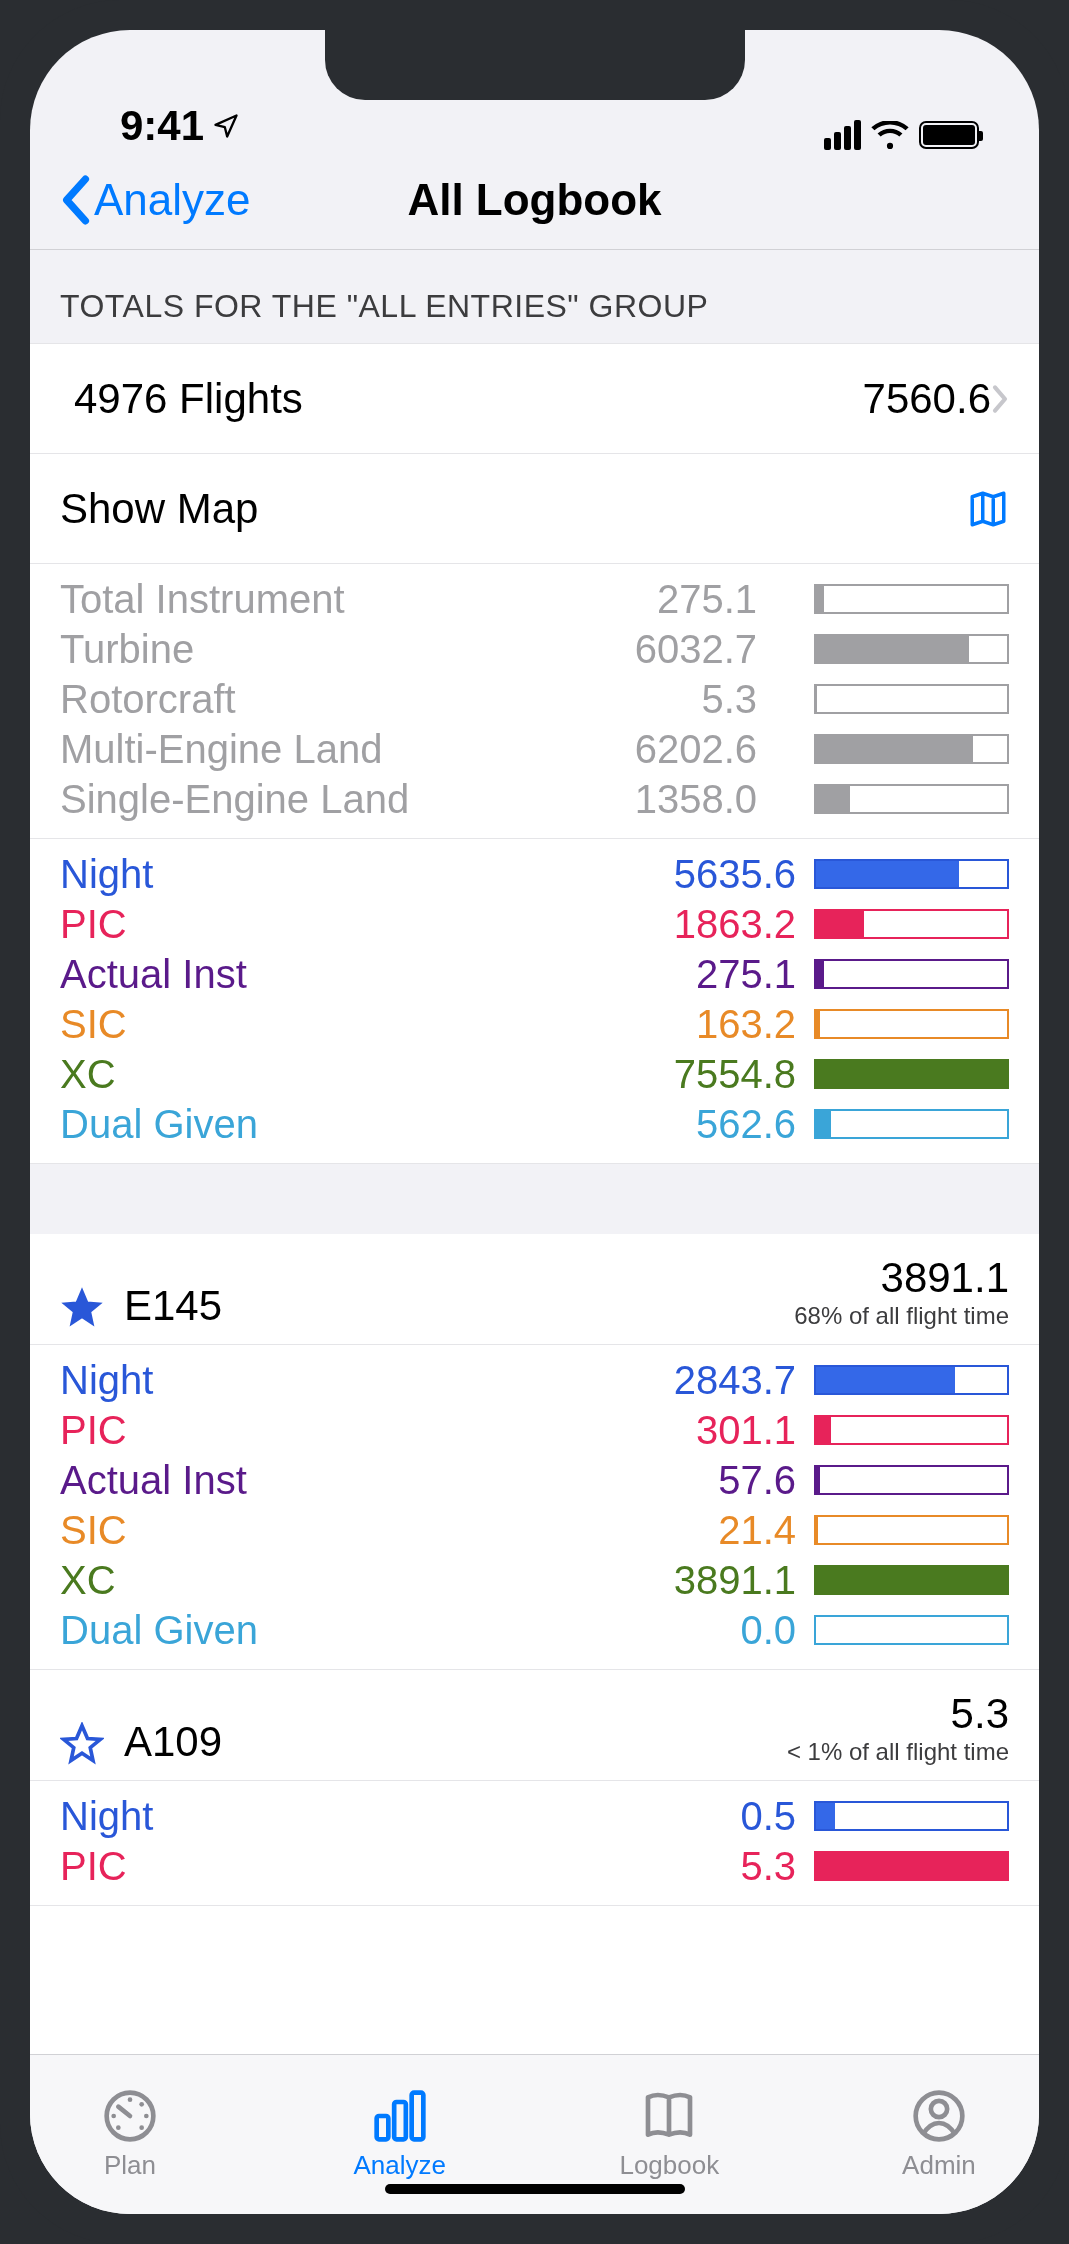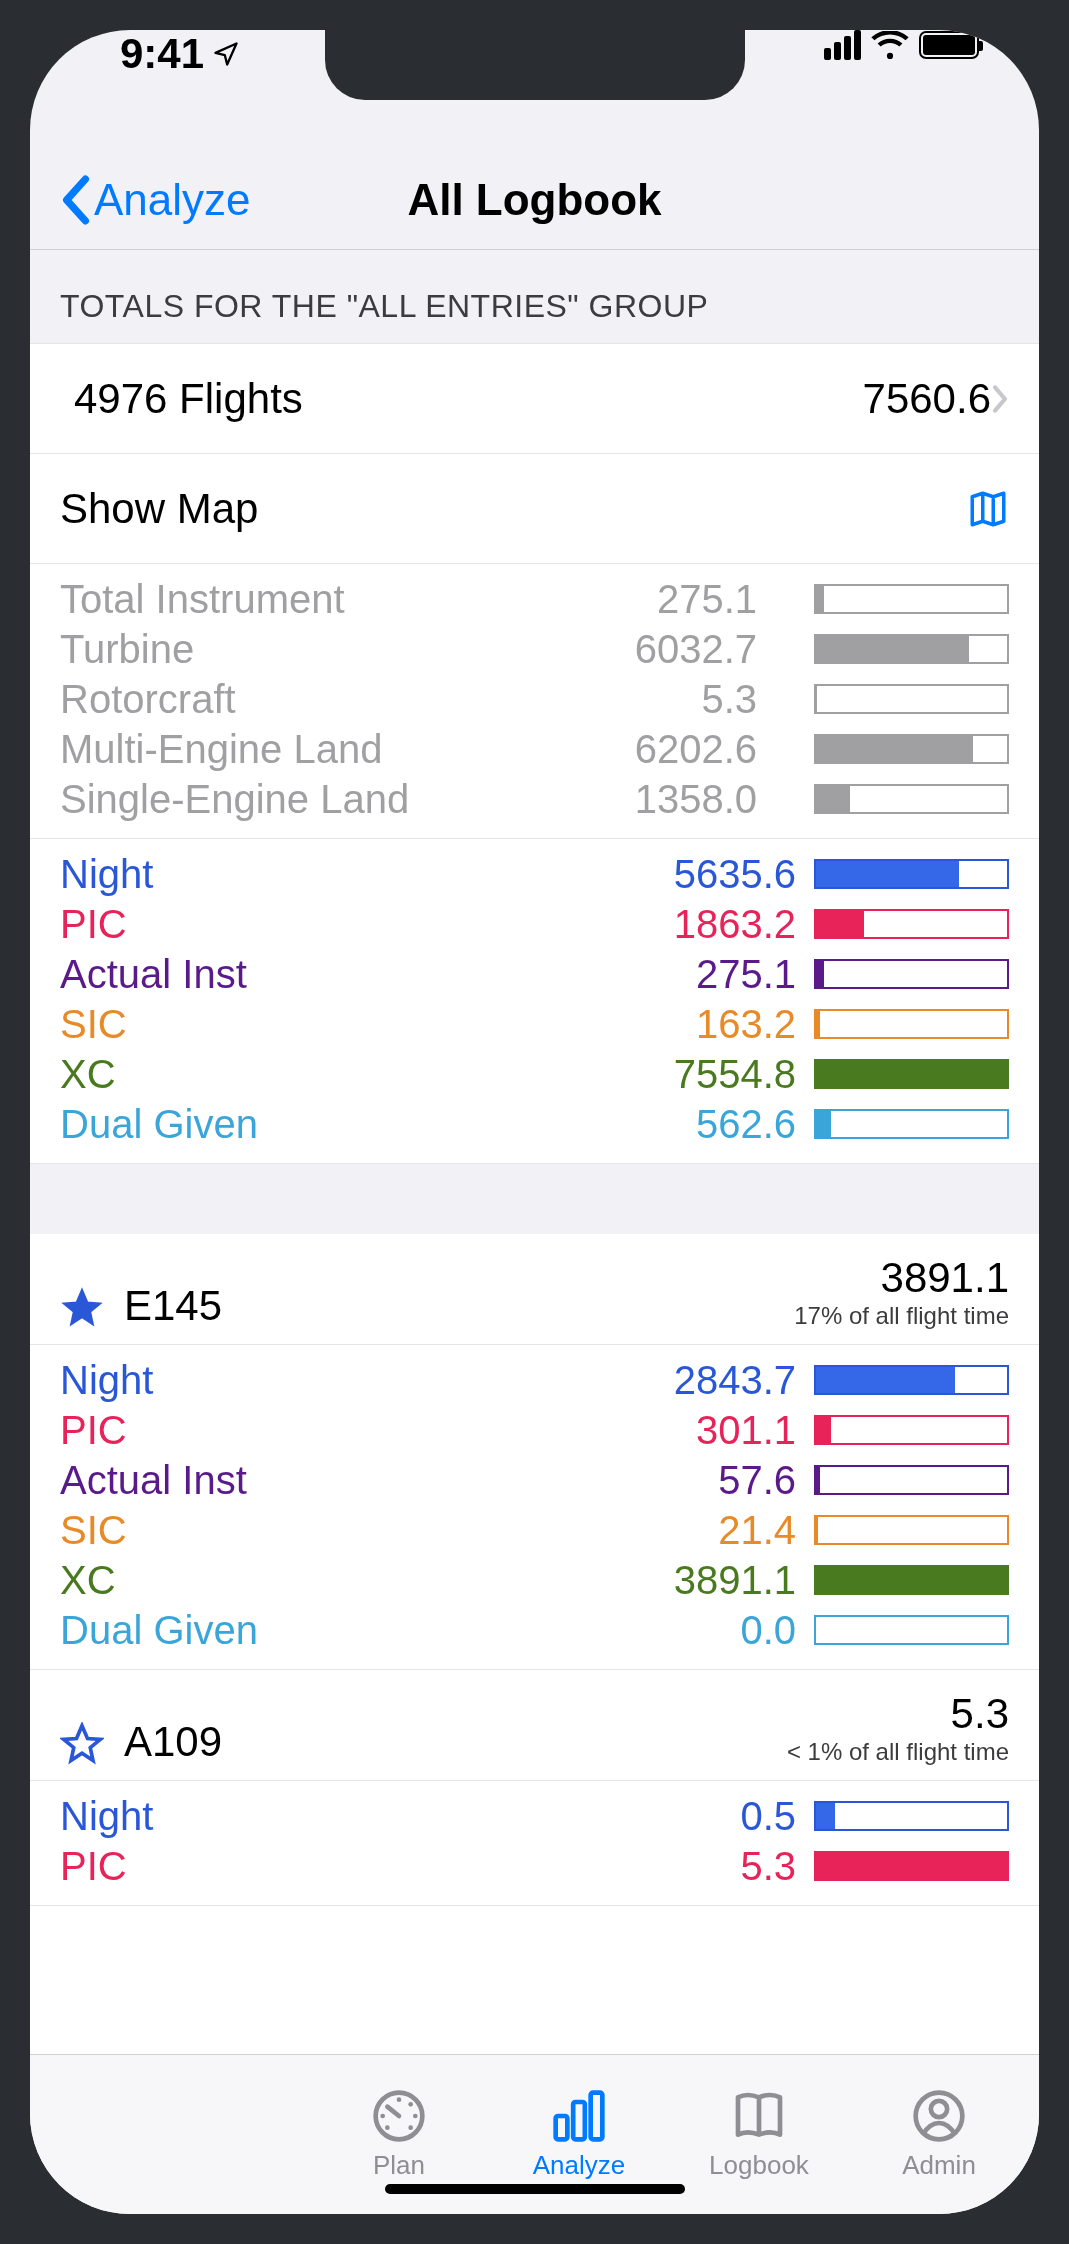--- a/index.html
+++ b/index.html
@@ -1,20 +1,20 @@
 <!DOCTYPE html>
 <html><head>
 <meta charset="utf-8">
 <style>
   * { margin: 0; padding: 0; box-sizing: border-box; font-family: -apple-system, "Helvetica Neue", Helvetica, Arial, sans-serif; }
   body { background:#2a2d31; display:flex; justify-content:center; padding:0; }
   .phone-frame { width:1069px; height:2244px; background:#2a2d31; position:relative; border-radius:120px; padding:30px; }
   .phone-inner { width:100%; height:100%; background:#f2f2f6; border-radius:100px; position:relative; overflow:hidden; display:flex; flex-direction:column; }
   .notch { position:absolute; top:0; left:50%; transform:translateX(-50%); width:420px; height:70px; background:#2a2d31; border-bottom-left-radius:40px; border-bottom-right-radius:40px; z-index:10; }
-  .status-bar { height:120px; display:flex; align-items:flex-start; justify-content:space-between; padding:0 60px 0 90px; }
+  .status-bar { height:120px; display:flex; align-items:flex-end; justify-content:space-between; padding:0 60px 0 90px; }
   .status-left { font-size:42px; font-weight:600; display:flex; align-items:center; gap:8px;}
   .status-right { display:flex; align-items:center; gap:10px; }
   .signal-bars { display:flex; align-items:flex-end; gap:3px; }
   .signal-bars span { width:7px; background:#000; border-radius:2px; }
   .signal-bars span:nth-child(1){height:12px;} .signal-bars span:nth-child(2){height:18px;} .signal-bars span:nth-child(3){height:24px;} .signal-bars span:nth-child(4){height:30px;}
   .wifi { width:38px; height:28px; }
   .battery { width:60px; height:28px; border:2.5px solid #000; border-radius:7px; position:relative; padding:2px;}
   .battery::after { content:""; position:absolute; right:-6px; top:8px; width:4px; height:10px; background:#000; border-radius:0 2px 2px 0;}
   .battery-fill { width:100%; height:100%; background:#000; border-radius:3px;}
 
@@ -61,21 +61,21 @@
 
   .aircraft-header { display:flex; align-items:flex-end; padding:20px 30px 14px; border-bottom:1px solid #e5e5e8; background:#fff;}
   .star { width:44px; height:44px; margin-right:20px; margin-top:4px;}
   .star-filled path { fill:#2957d8; stroke:#2957d8;}
   .star-outline path { fill:none; stroke:#2957d8; stroke-width:2;}
   .aircraft-name { font-size:42px; color:#000;}
   .aircraft-right { margin-left:auto; text-align:right;}
   .aircraft-value { font-size:42px; color:#000; font-weight:400;}
   .aircraft-sub { font-size:24px; color:#3c3c3e;}
 
-  .tab-bar { height:160px; background:#f7f7f9; border-top:1px solid #d1d1d5; display:flex; justify-content:flex-end; align-items:center; padding:0 10px;}
+  .tab-bar { height:160px; background:#f7f7f9; border-top:1px solid #d1d1d5; display:flex; justify-content:space-between; align-items:center; padding:0 10px;}
   .tab-item { display:flex; flex-direction:column; align-items:center; gap:6px; width:180px;}
   .tab-icon { width:56px; height:56px; color:#8e8e93;}
   .tab-label { font-size:26px; color:#8e8e93;}
   .tab-item.active .tab-icon, .tab-item.active .tab-label { color:#007aff; }
   .home-indicator { position:absolute; bottom:20px; left:50%; transform:translateX(-50%); width:300px; height:10px; background:#000; border-radius:5px; z-index:5;}
   svg { display:block; }
 </style>
 </head>
 <body>
 
@@ -221,21 +221,21 @@
       <div class="gap-block"></div>
 
       <div id="aircraft-list">
   <div class="aircraft-header">
     <svg class="star star-filled" viewBox="0 0 24 24">
               <path d="M12 2 L15 9 L22 9.5 L16.5 14 L18 21 L12 17 L6 21 L7.5 14 L2 9.5 L9 9 Z"></path>
             </svg>
     <div class="aircraft-name">E145</div>
     <div class="aircraft-right">
       <div class="aircraft-value">3891.1</div>
-      <div class="aircraft-sub">17% of all flight time</div>
+      <div class="aircraft-sub">68% of all flight time</div>
     </div>
   </div>
   <div class="stat-block">
     <div class="stat-row  c-blue">
     <div class="stat-label">Night</div>
     <div class="stat-value">2843.7</div>
     <div class="stat-bar">
                 <div class="stat-bar-fill" style="width:73%"></div>
               </div>
   </div>

